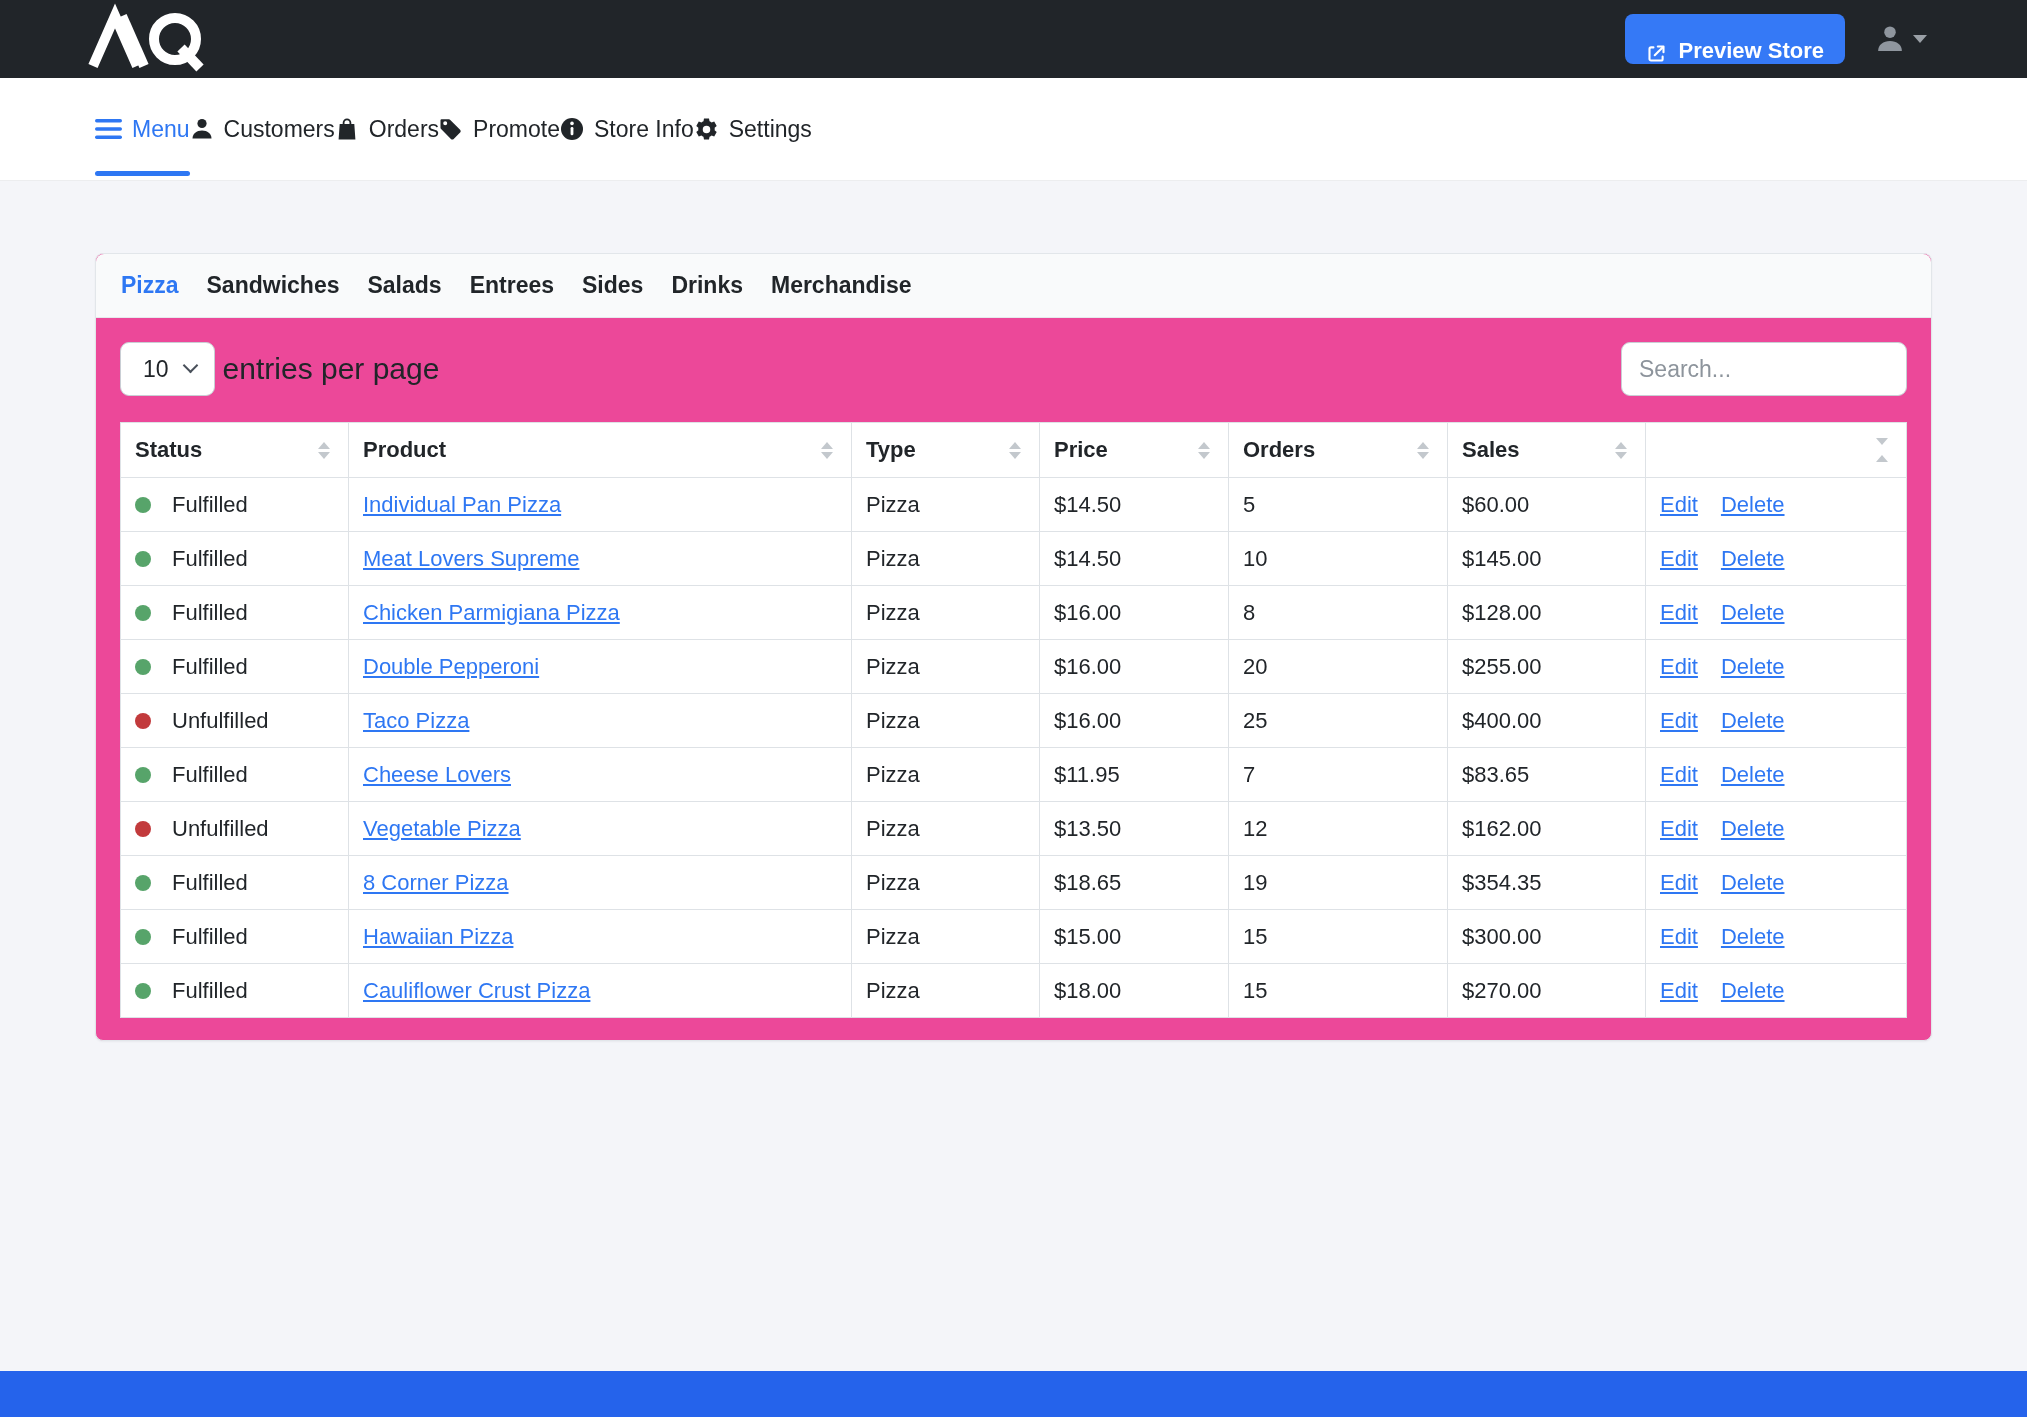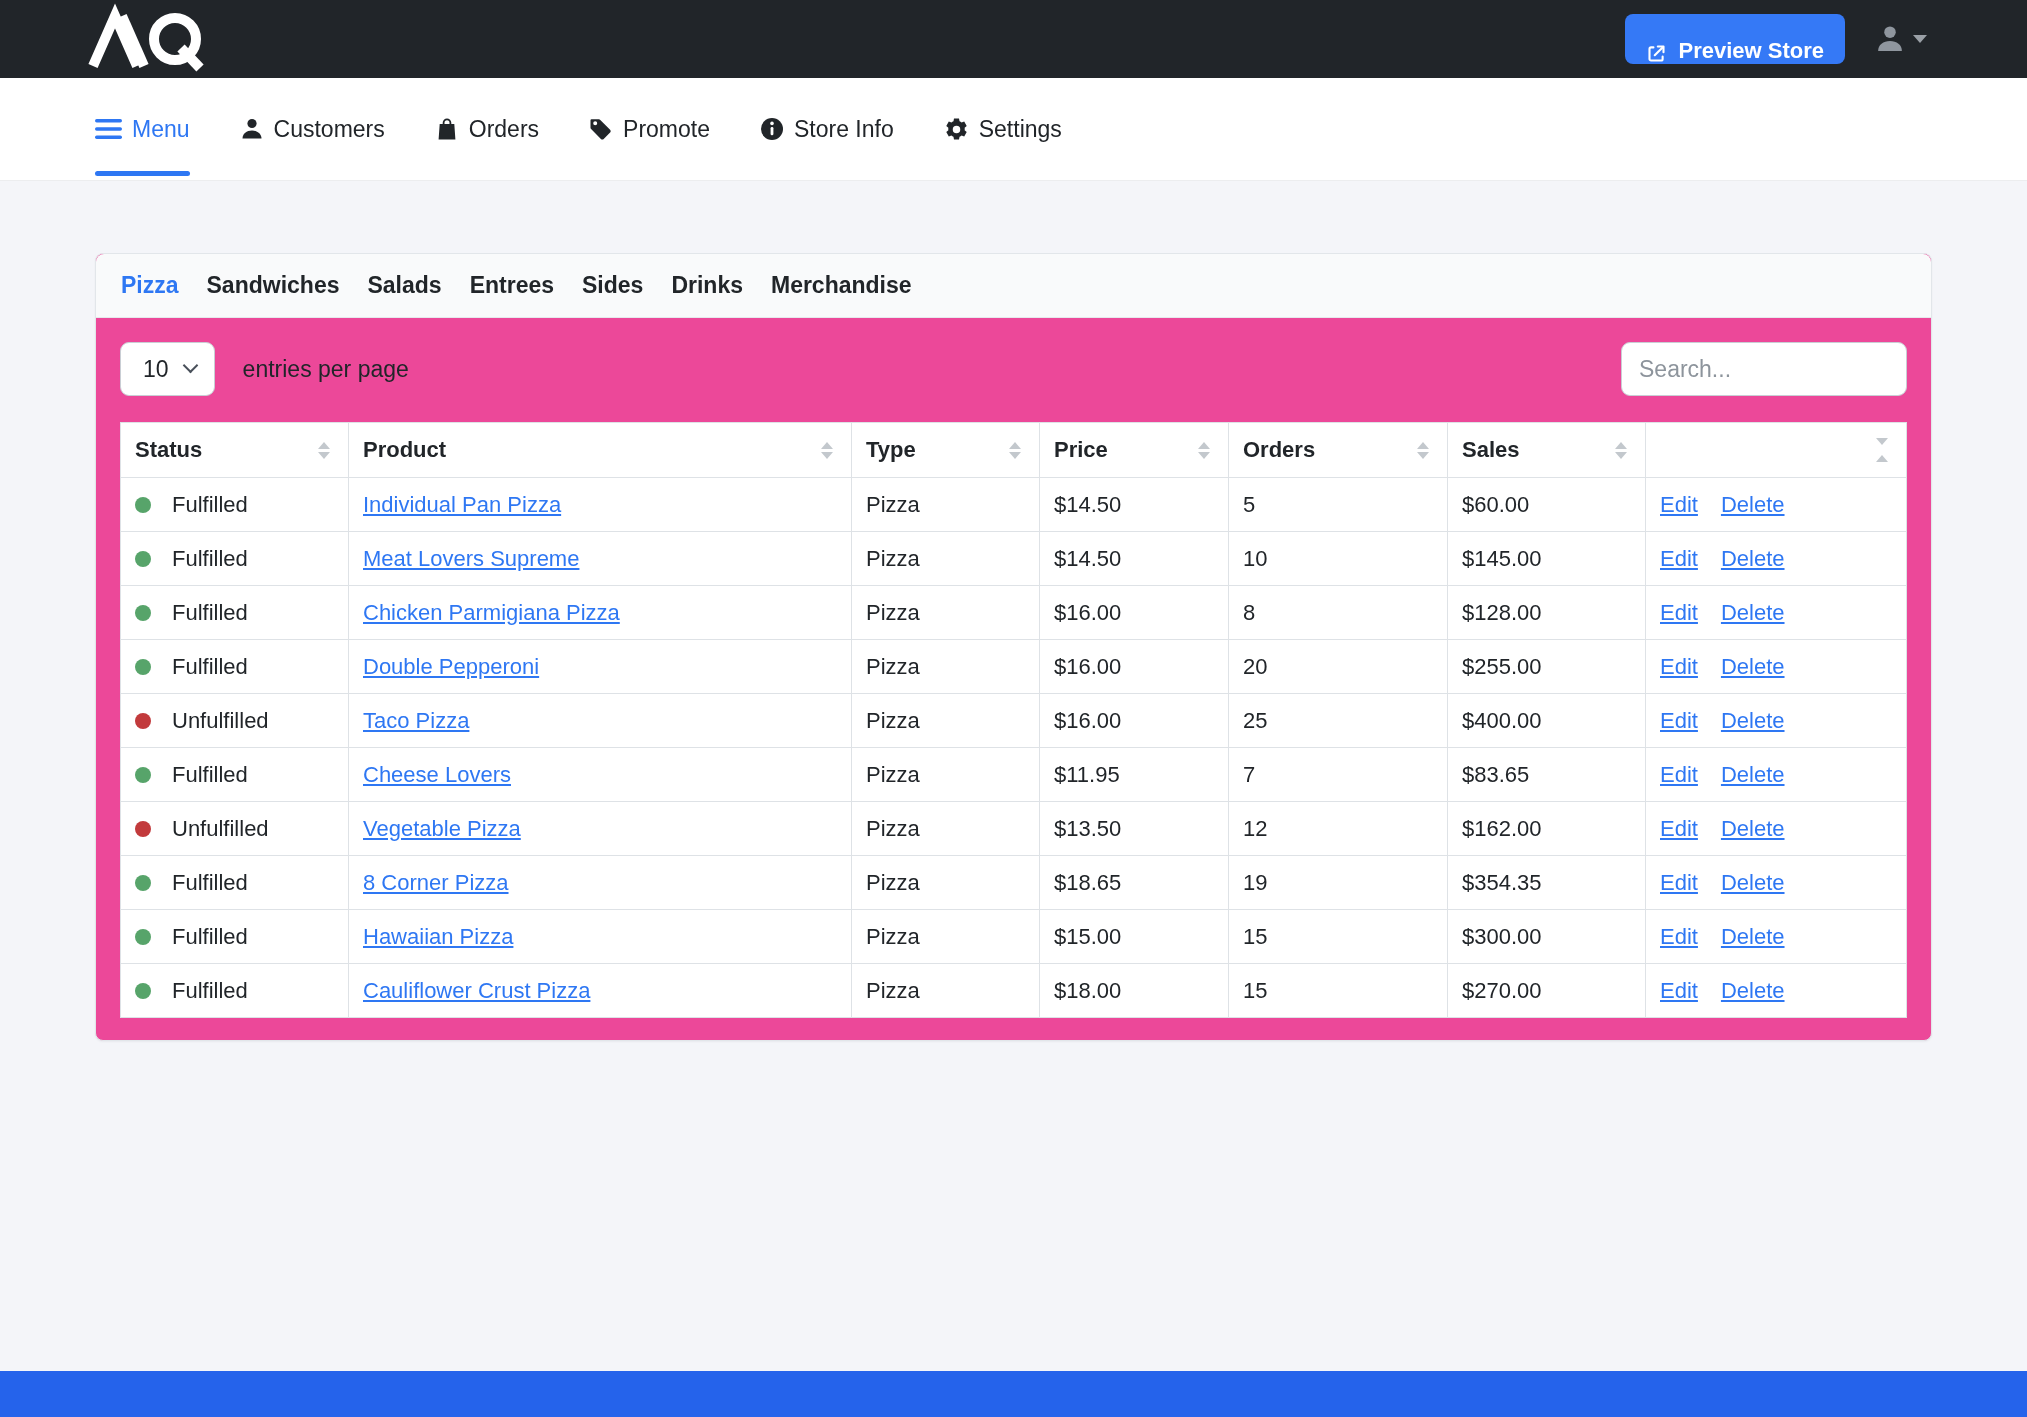--- a/index.html
+++ b/index.html
@@ -18,21 +18,21 @@
   .logo{display:flex;align-items:center}
   .topbar-right{margin-left:auto;display:flex;align-items:center;gap:30px}
   .preview-btn{display:flex;align-items:flex-end;gap:11px;background:var(--btn-blue);color:#fff;
           border:none;border-radius:8px;height:50px;padding:0 21px;font-size:22px;font-weight:600;
           font-family:inherit;cursor:pointer}
   .user-menu{display:flex;align-items:center;gap:8px;cursor:pointer;color:#8f969e}
   .caret-down{width:0;height:0;border-left:7px solid transparent;border-right:7px solid transparent;
           border-top:8px solid #9aa0a6}
 
   
-  .navbar{height:103px;background:#fff;display:flex;align-items:center;gap:50px;
+  .navbar{height:103px;background:#fff;display:flex;align-items:center;
           padding:0 95px;border-bottom:1px solid #ecedef;flex:none}
   .nav-item{position:relative;display:flex;align-items:center;gap:10px;font-size:23px;
           font-weight:500;color:#212529;cursor:pointer}
   .nav-item .nav-icon{display:flex;align-items:center}
   .nav-item.active{color:var(--accent)}
   .nav-item.active::after{content:"";position:absolute;left:0;right:0;bottom:-33px;height:5px;
           border-radius:3px;background:var(--accent)}
 
   .content{padding:72px 95px 0}
   .card{background:#ec4899;border:1px solid var(--card-border);border-radius:8px;
@@ -41,21 +41,21 @@
         border-bottom:1px solid #e6e9ec;border-radius:8px 8px 0 0;padding:0 25px}
   .tab{font-size:23px;font-weight:700;cursor:pointer}
   .tab.active{color:var(--accent)}
   .card-body{padding:24px 24px 22px}
 
   .controls{display:flex;align-items:center;margin-bottom:26px}
   .select{display:flex;align-items:center;gap:16px;height:54px;padding:0 18px 0 22px;
         border:1px solid #c9ced4;border-radius:9px;font-size:23px;cursor:pointer;background:#fff}
   .chev{width:11px;height:11px;border-right:2.5px solid #49505a;border-bottom:2.5px solid #49505a;
         transform:rotate(45deg);margin-top:-7px}
-  .controls-label{margin-left:28px;font-size:23px}
+  .controls-label{margin-left:8px;font-size:30px}
   .search{margin-left:auto;width:286px;height:54px;border:1px solid #c9ced4;border-radius:9px;
         font-size:23px;padding:0 17px;font-family:inherit;color:#212529;background:#fff;outline:none}
   .search::placeholder{color:#8d949c}
 
   table{width:100%;border-collapse:collapse;table-layout:fixed}
   th,td{border:1px solid var(--row-border);font-size:22px;text-align:left;padding:0 14px;
         height:54px;background:#fff;overflow:hidden;white-space:nowrap}
   th{height:55px;font-weight:700}
   .th-wrap{display:flex;align-items:center}
   .sort{display:flex;flex-direction:column;gap:3px;margin-left:auto;margin-right:4px}

